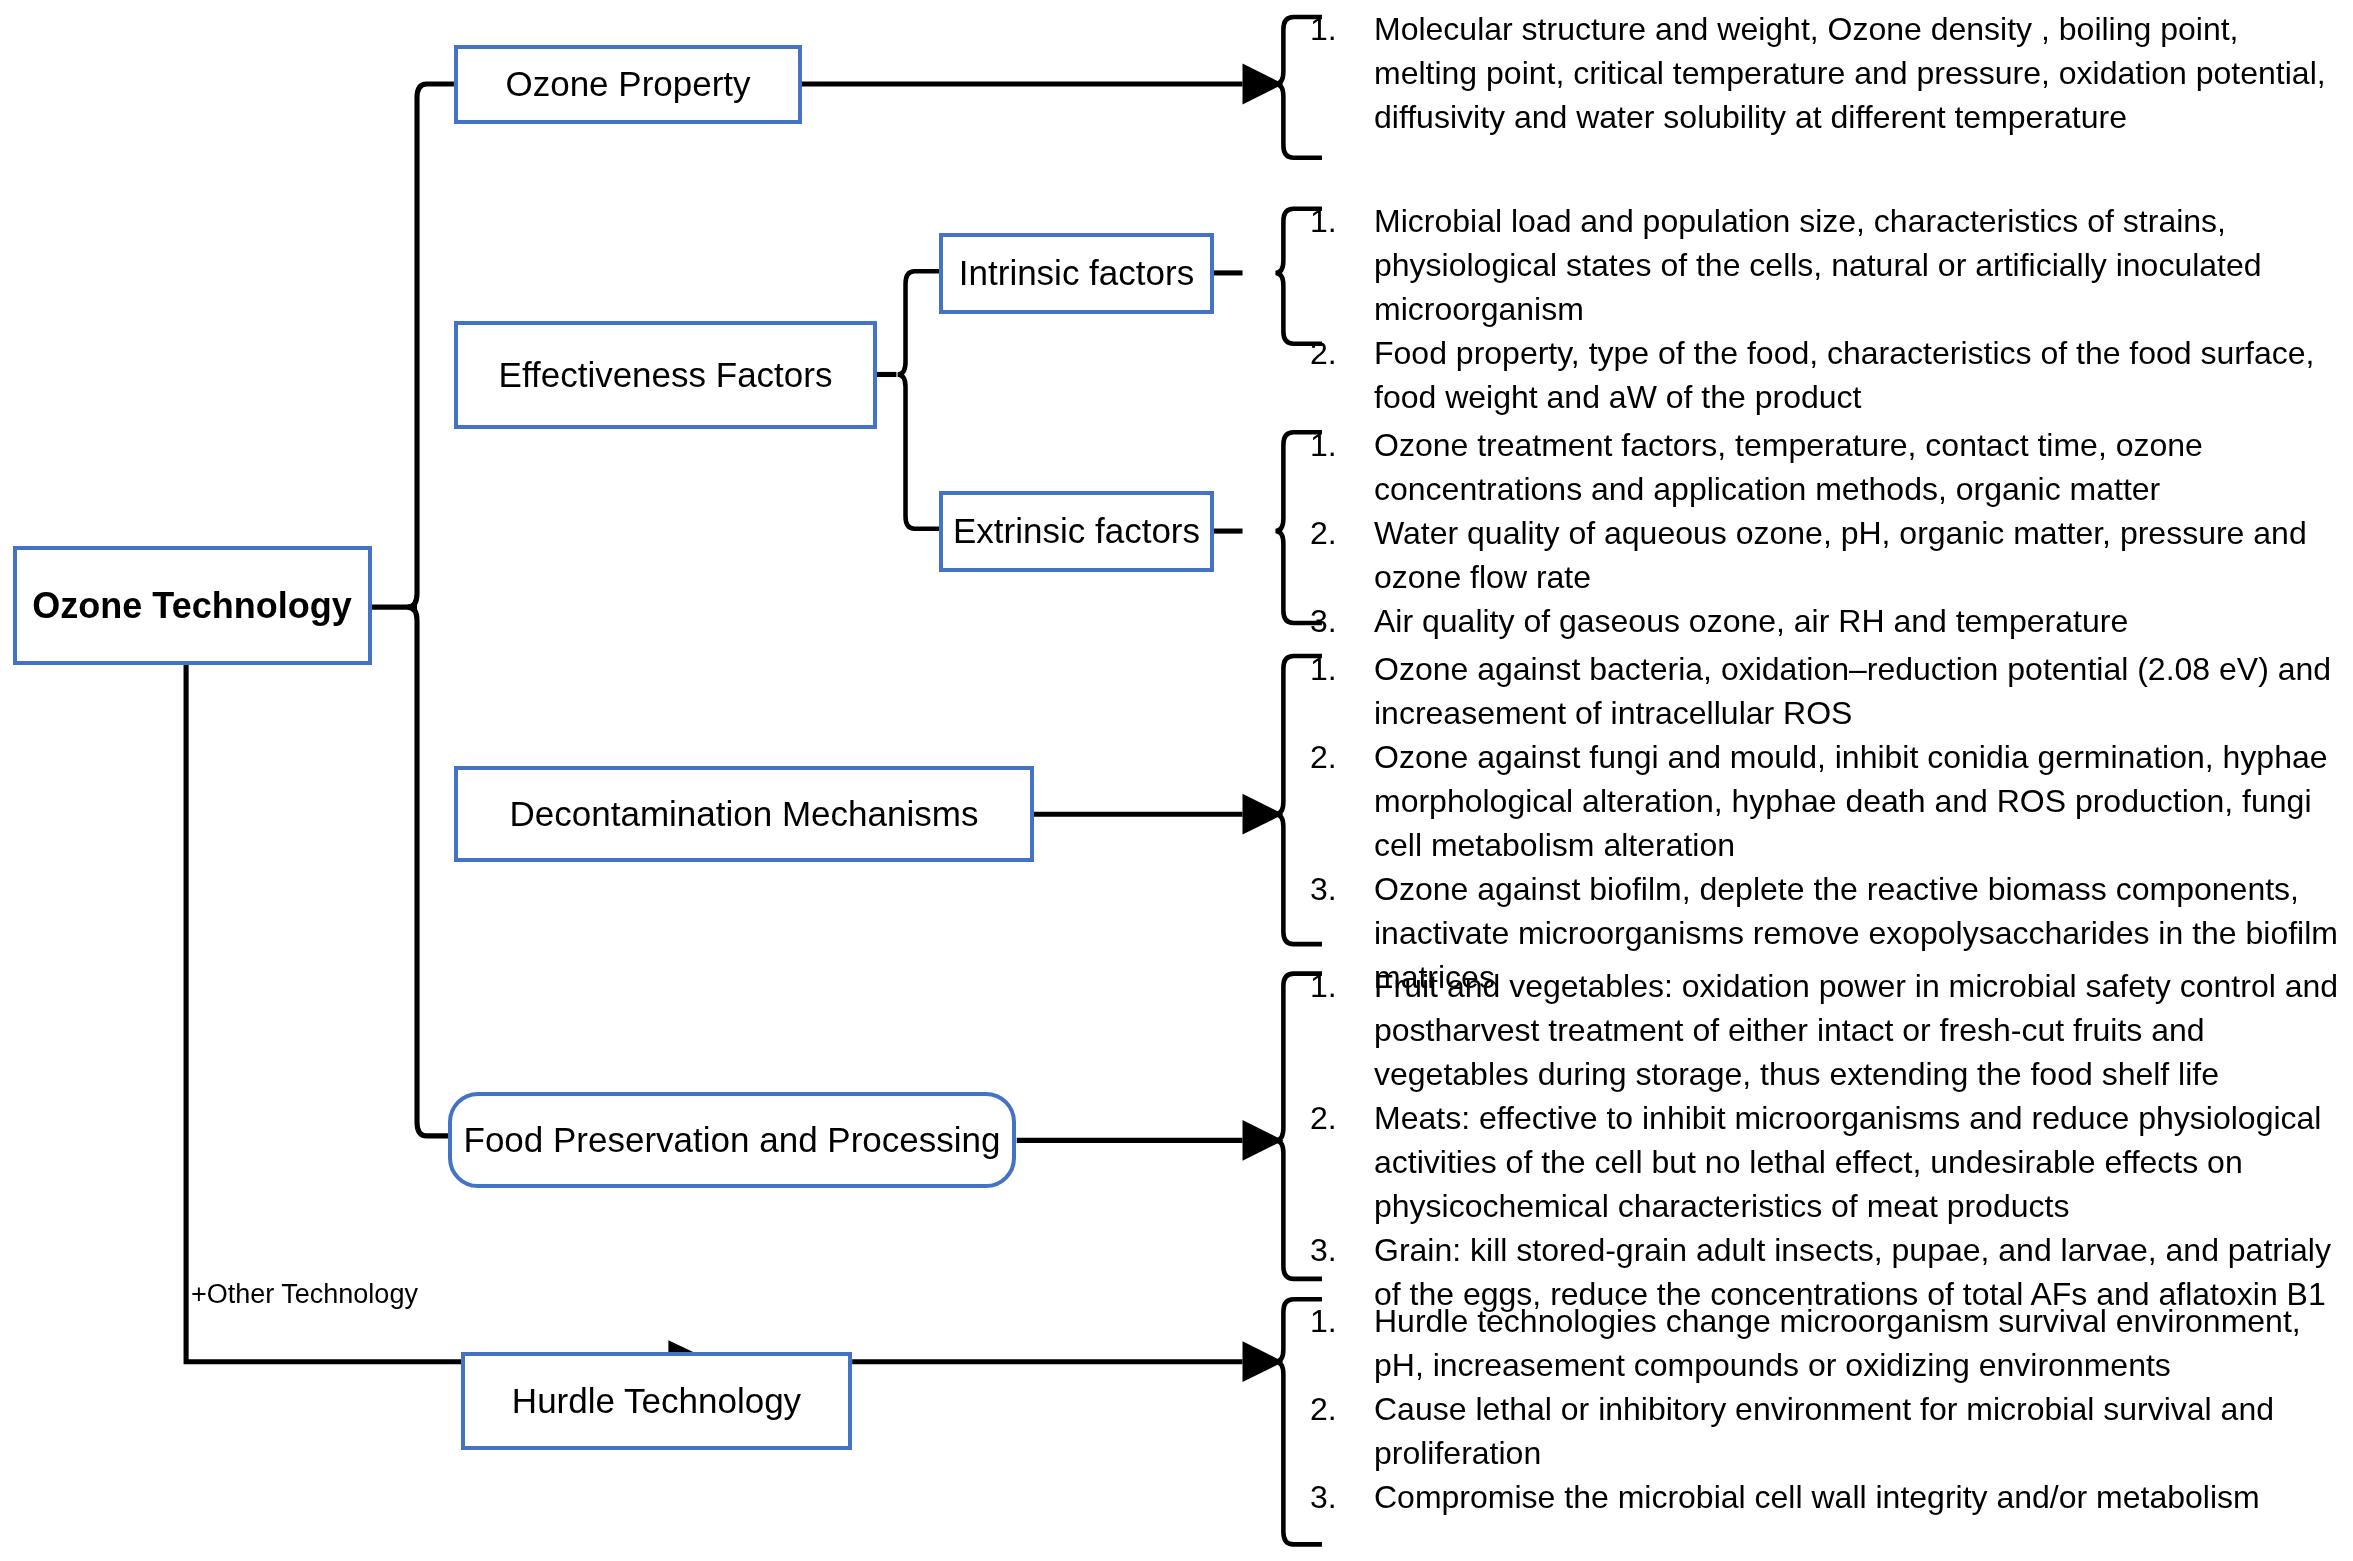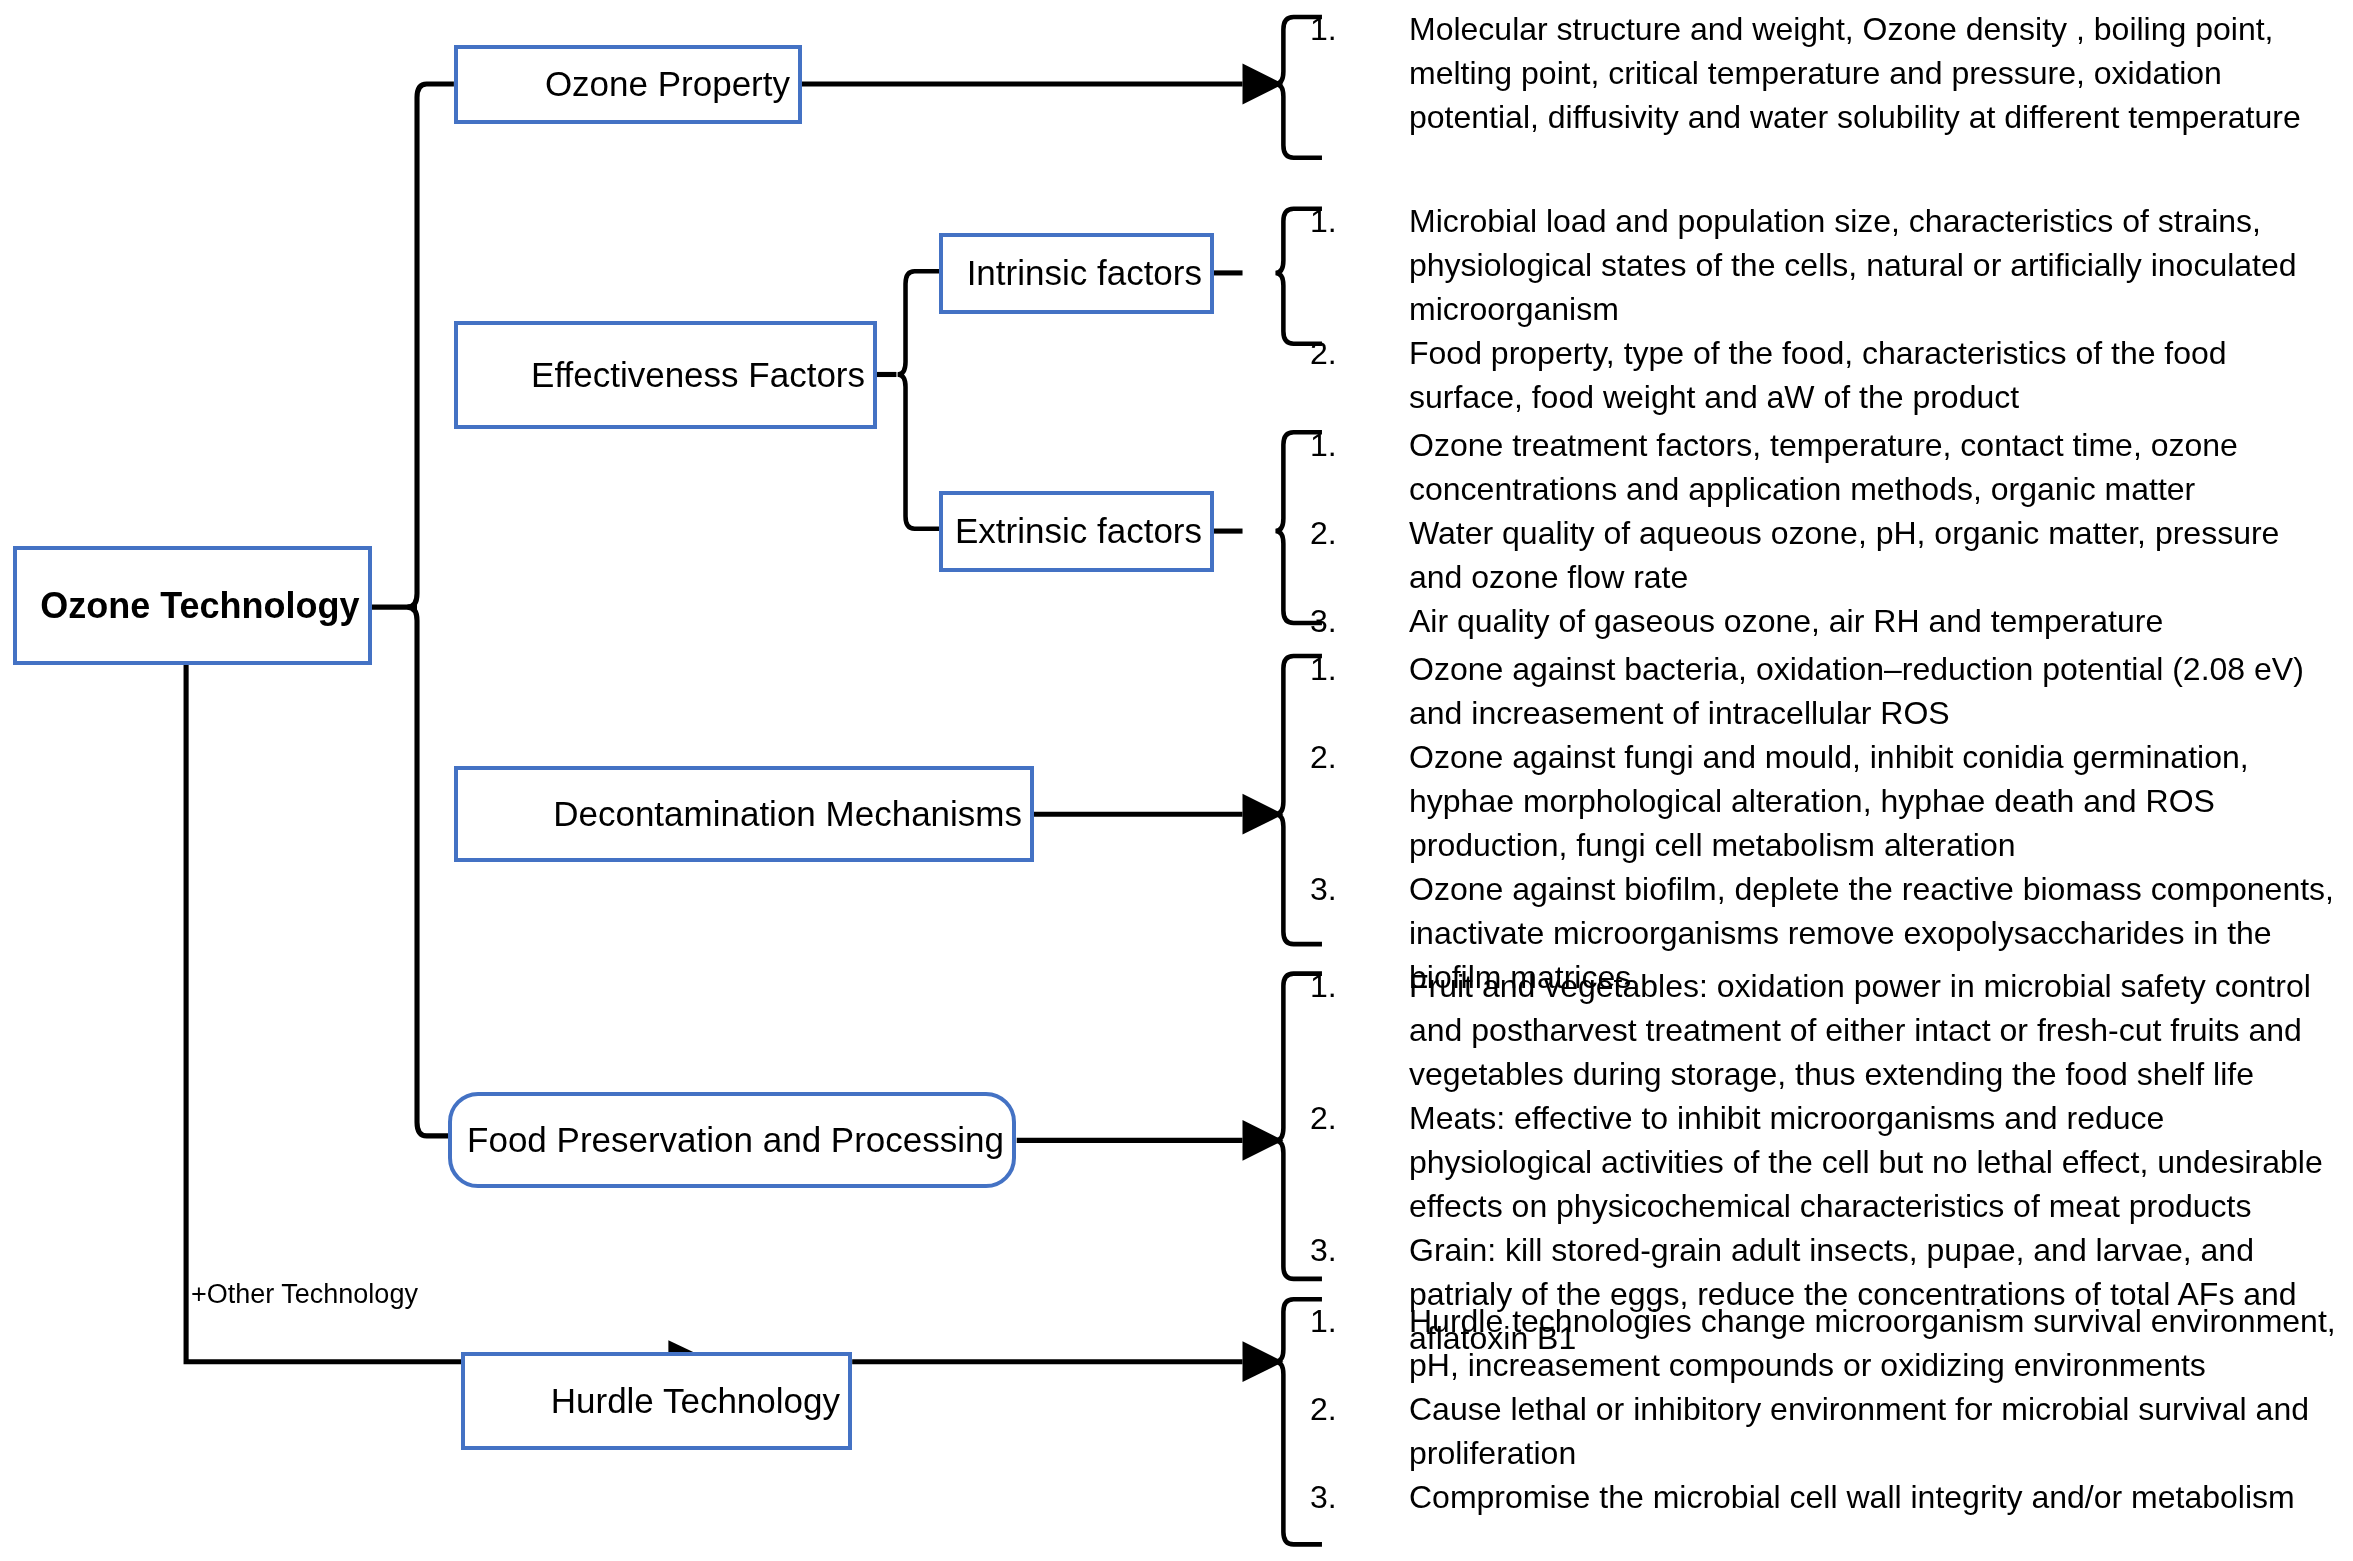--- a/index.html
+++ b/index.html
@@ -17,21 +17,21 @@
     background: #ffffff;
     overflow: hidden;
   }
   .node-box {
     position: absolute;
     box-sizing: border-box;
     border: 4px solid #4472C4;
     background: #ffffff;
     display: flex;
     align-items: center;
-    justify-content: flex-end;
+    justify-content: center;
     text-align: center;
     color: #000000;
     font-weight: 400;
     line-height: 1.05;
     white-space: nowrap;
   }
   .node-box.root {
     font-weight: 700;
   }
   .node-label {
@@ -46,21 +46,20 @@
     display: flex;
     align-items: flex-start;
   }
   .bullet-num {
     flex: 0 0 auto;
     width: 64px;
     text-align: left;
   }
   .bullet-text {
     flex: 1 1 auto;
-    margin-left: 35px;
   }
   .edge-label {
     position: absolute;
     color: #000000;
     white-space: nowrap;
   }
   svg.wires {
     position: absolute;
     left: 0;
     top: 0;

